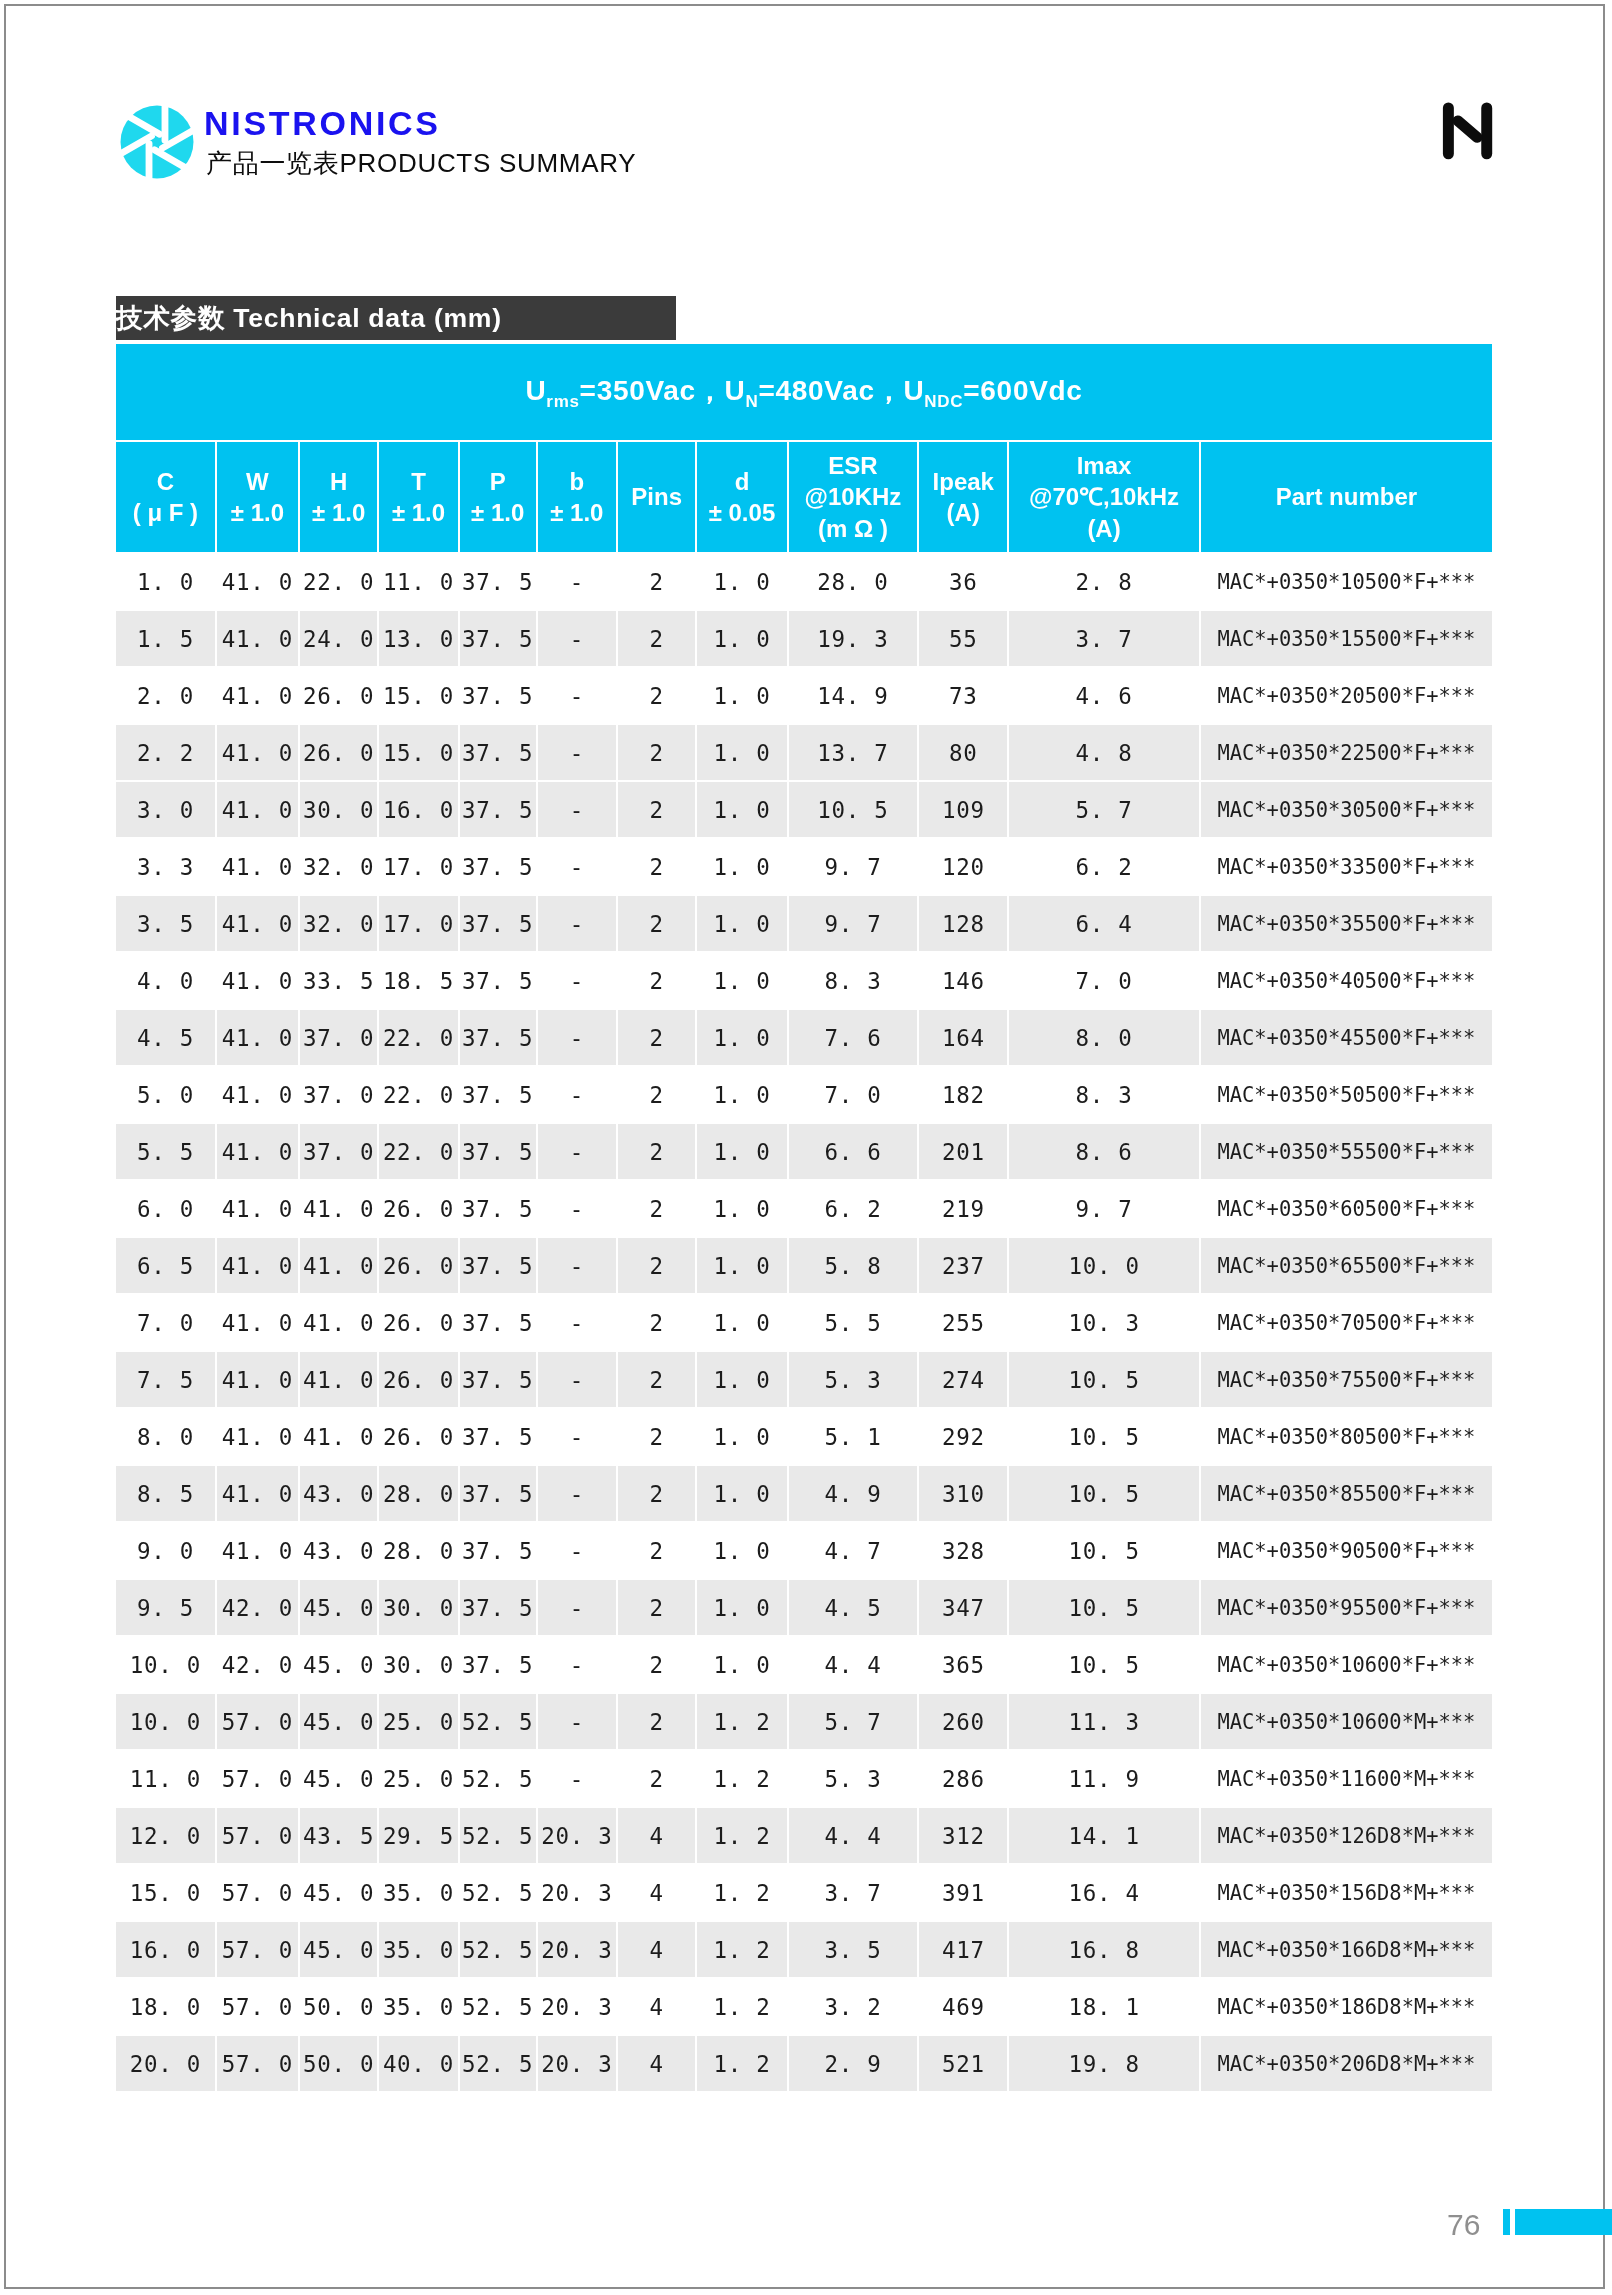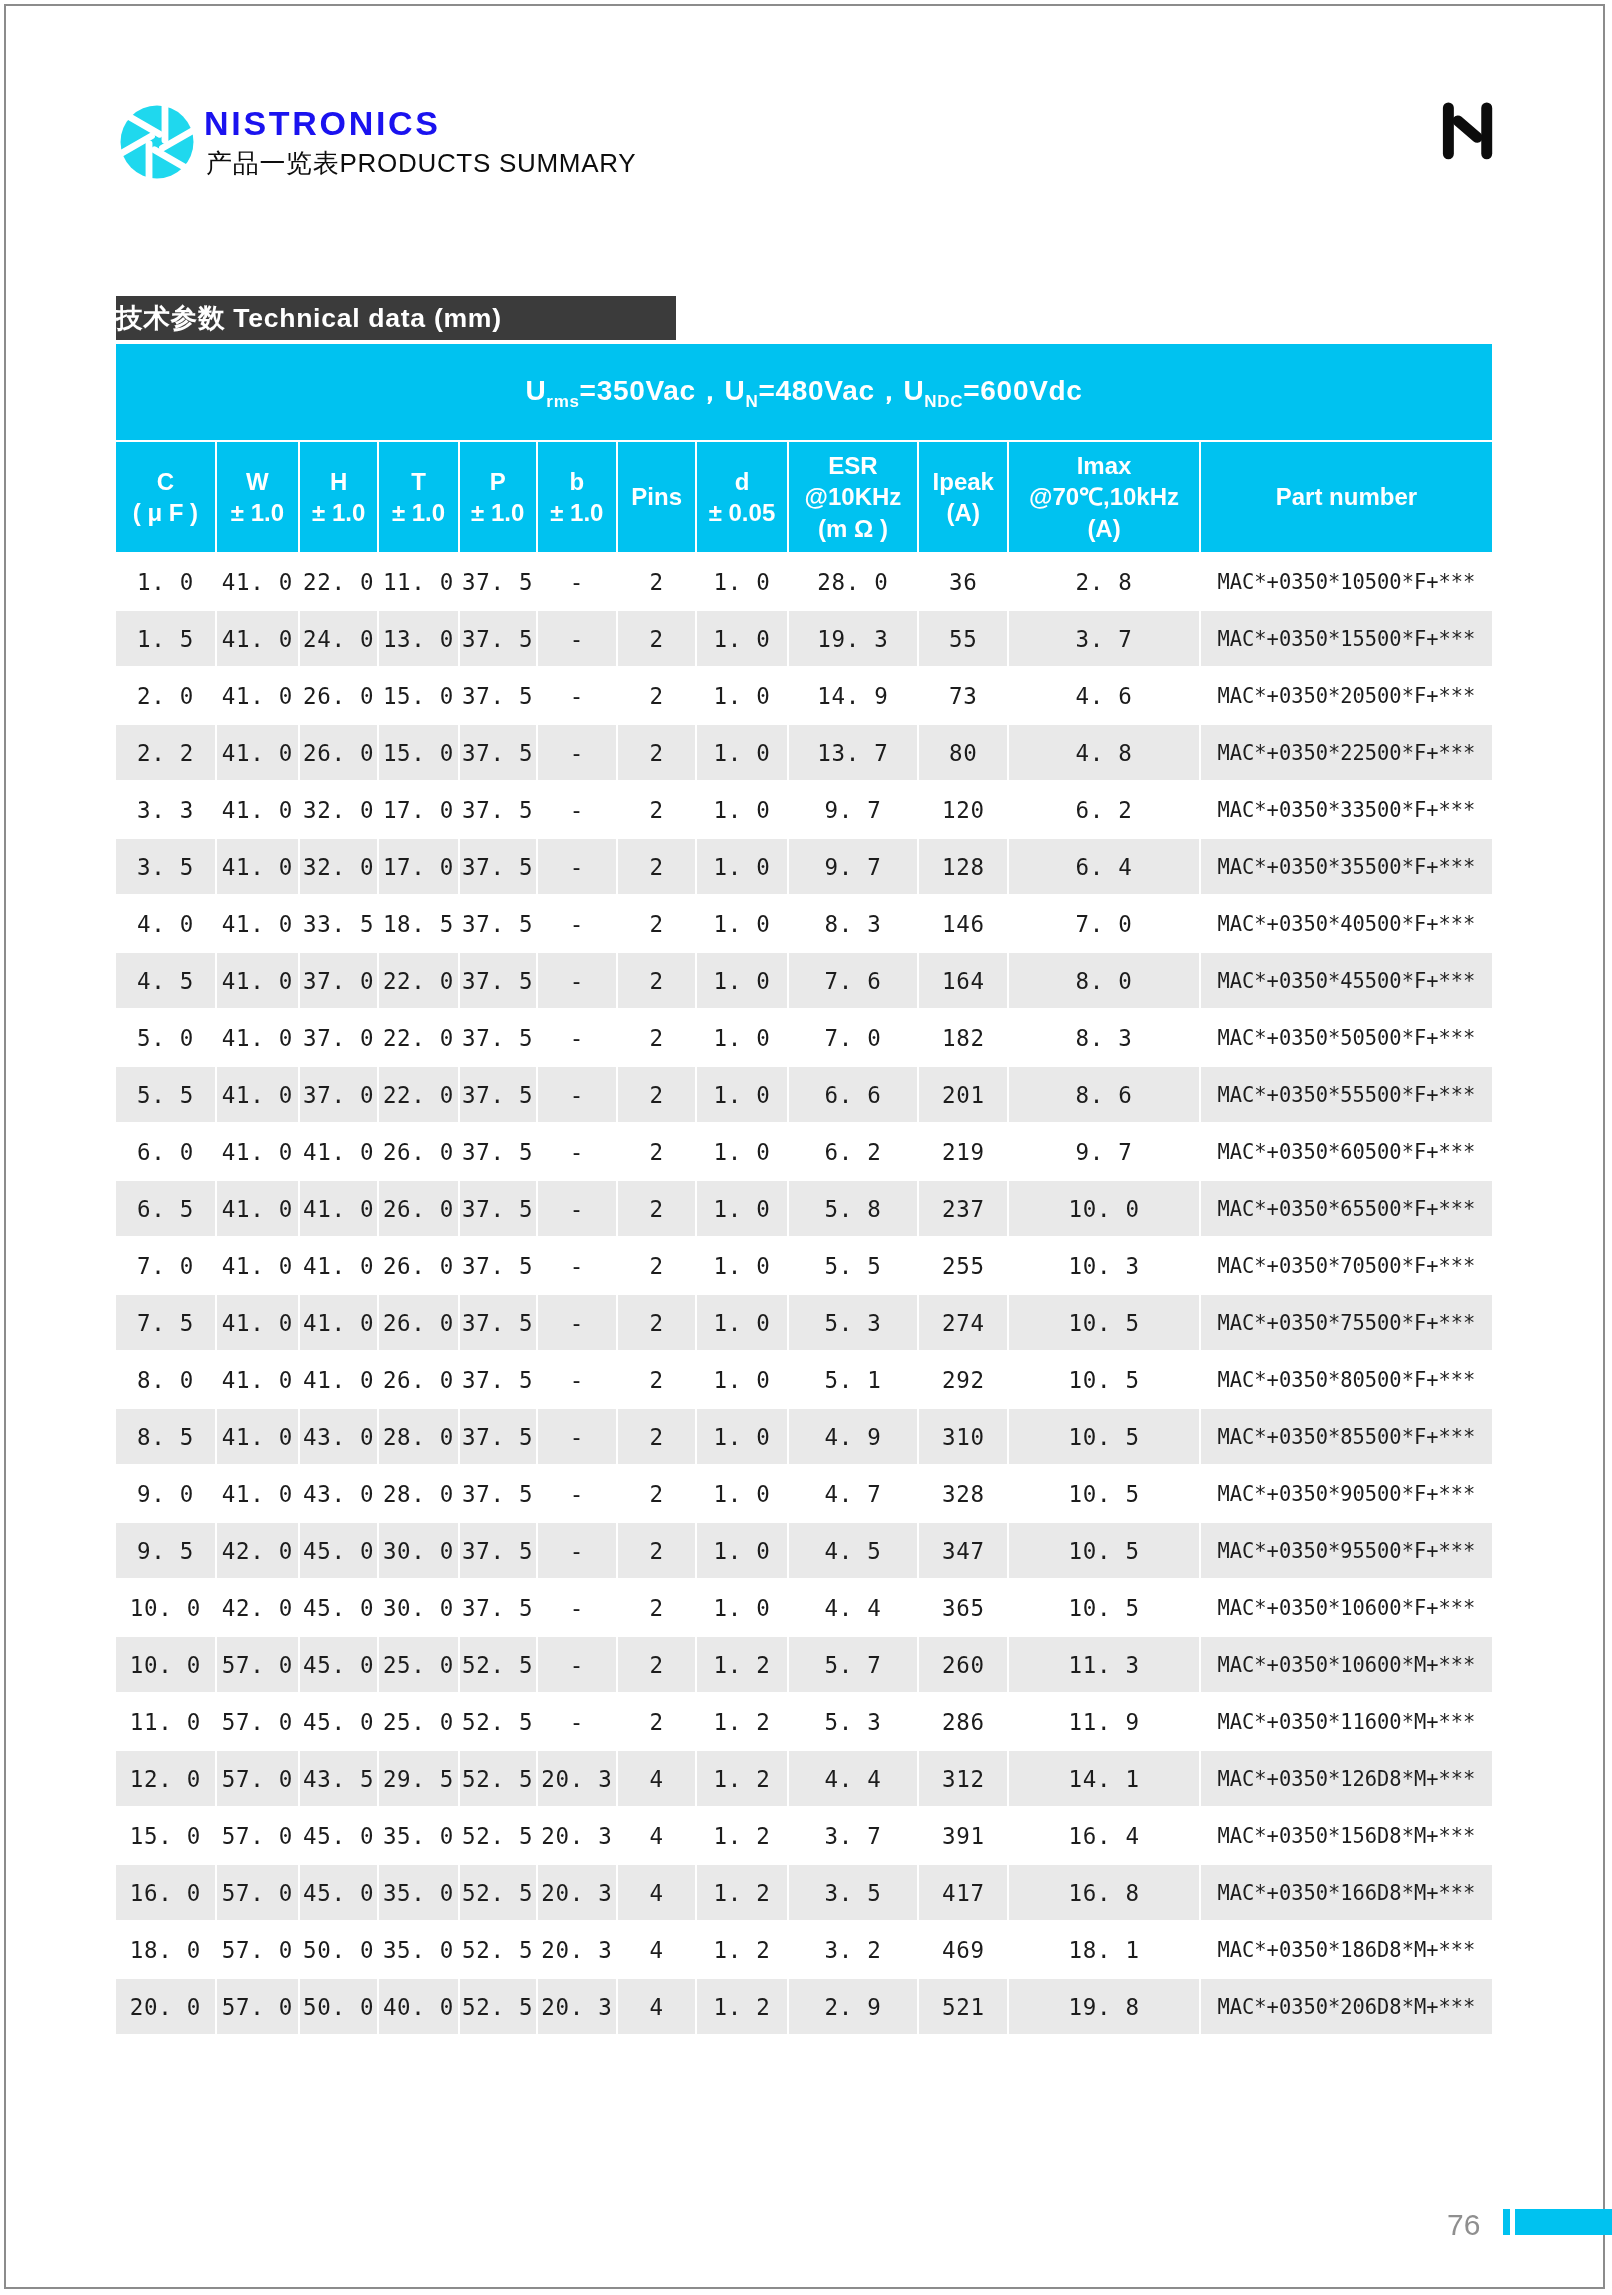--- a/index.html
+++ b/index.html
@@ -223,20 +223,34 @@
         <td>15. 0</td>
         <td>37. 5</td>
         <td>-</td>
         <td>2</td>
         <td>1. 0</td>
         <td>13. 7</td>
         <td>80</td>
         <td>4. 8</td>
         <td class="part">MAC*+0350*22500*F+***</td>
       </tr>
+      <tr class="alt">
+        <td>3. 0</td>
+        <td>41. 0</td>
+        <td>30. 0</td>
+        <td>16. 0</td>
+        <td>37. 5</td>
+        <td>-</td>
+        <td>2</td>
+        <td>1. 0</td>
+        <td>10. 5</td>
+        <td>109</td>
+        <td>5. 7</td>
+        <td class="part">MAC*+0350*30500*F+***</td>
+      </tr>
       <tr>
         <td>3. 3</td>
         <td>41. 0</td>
         <td>32. 0</td>
         <td>17. 0</td>
         <td>37. 5</td>
         <td>-</td>
         <td>2</td>
         <td>1. 0</td>
         <td>9. 7</td>

